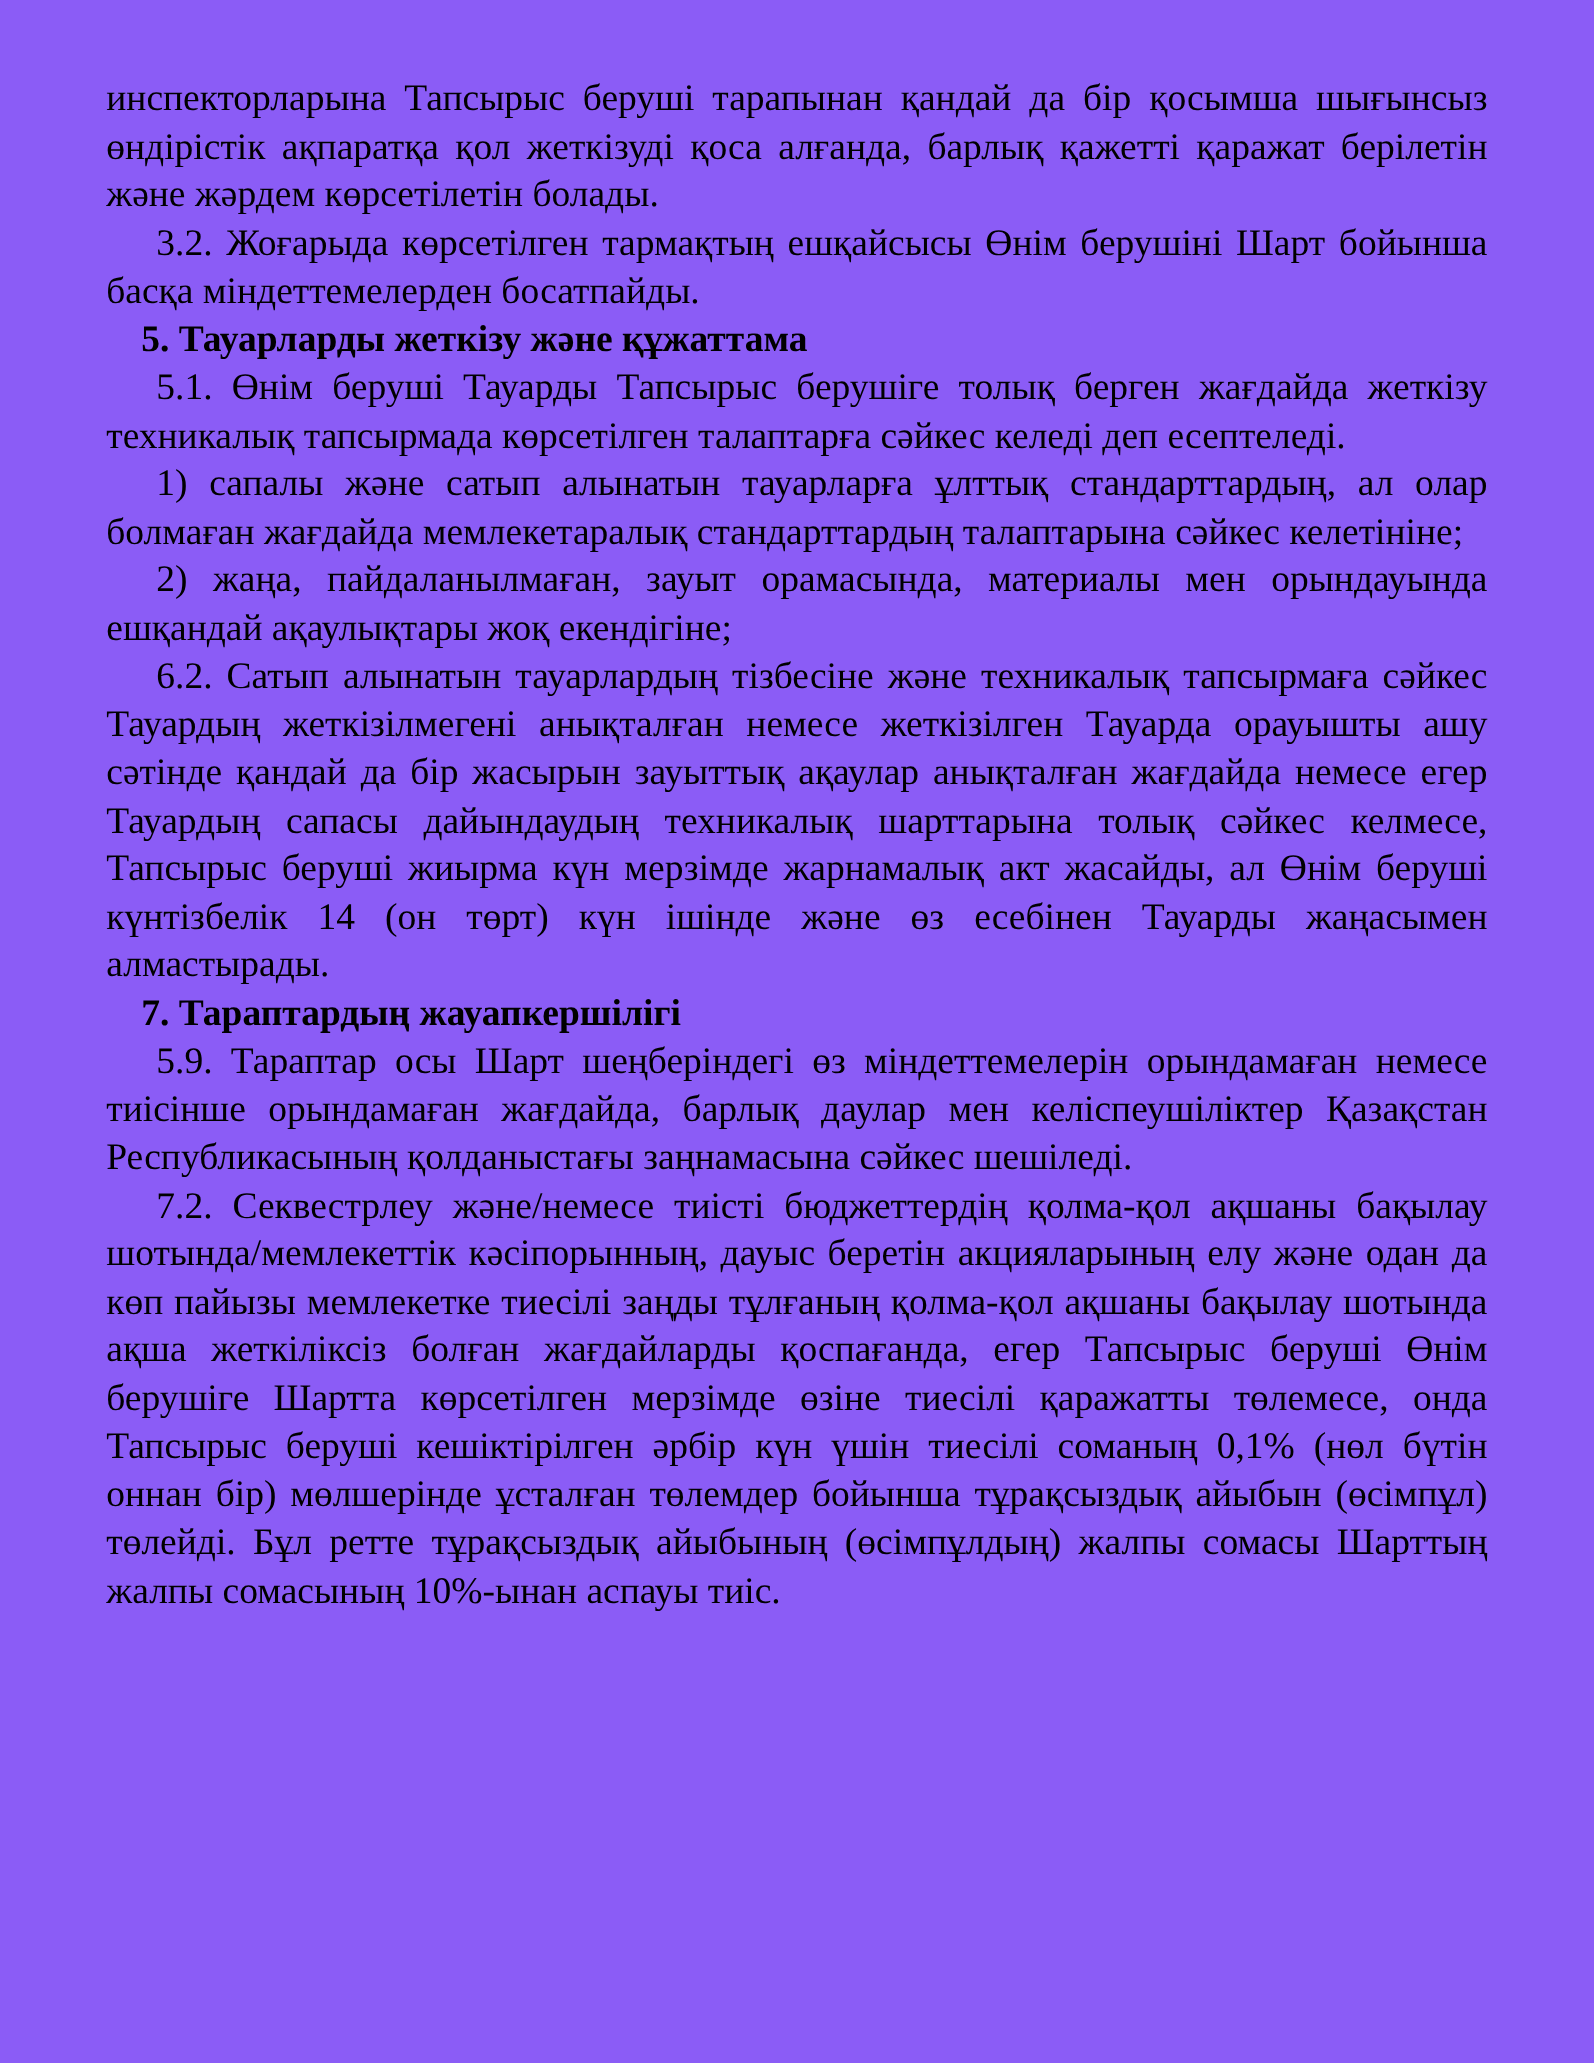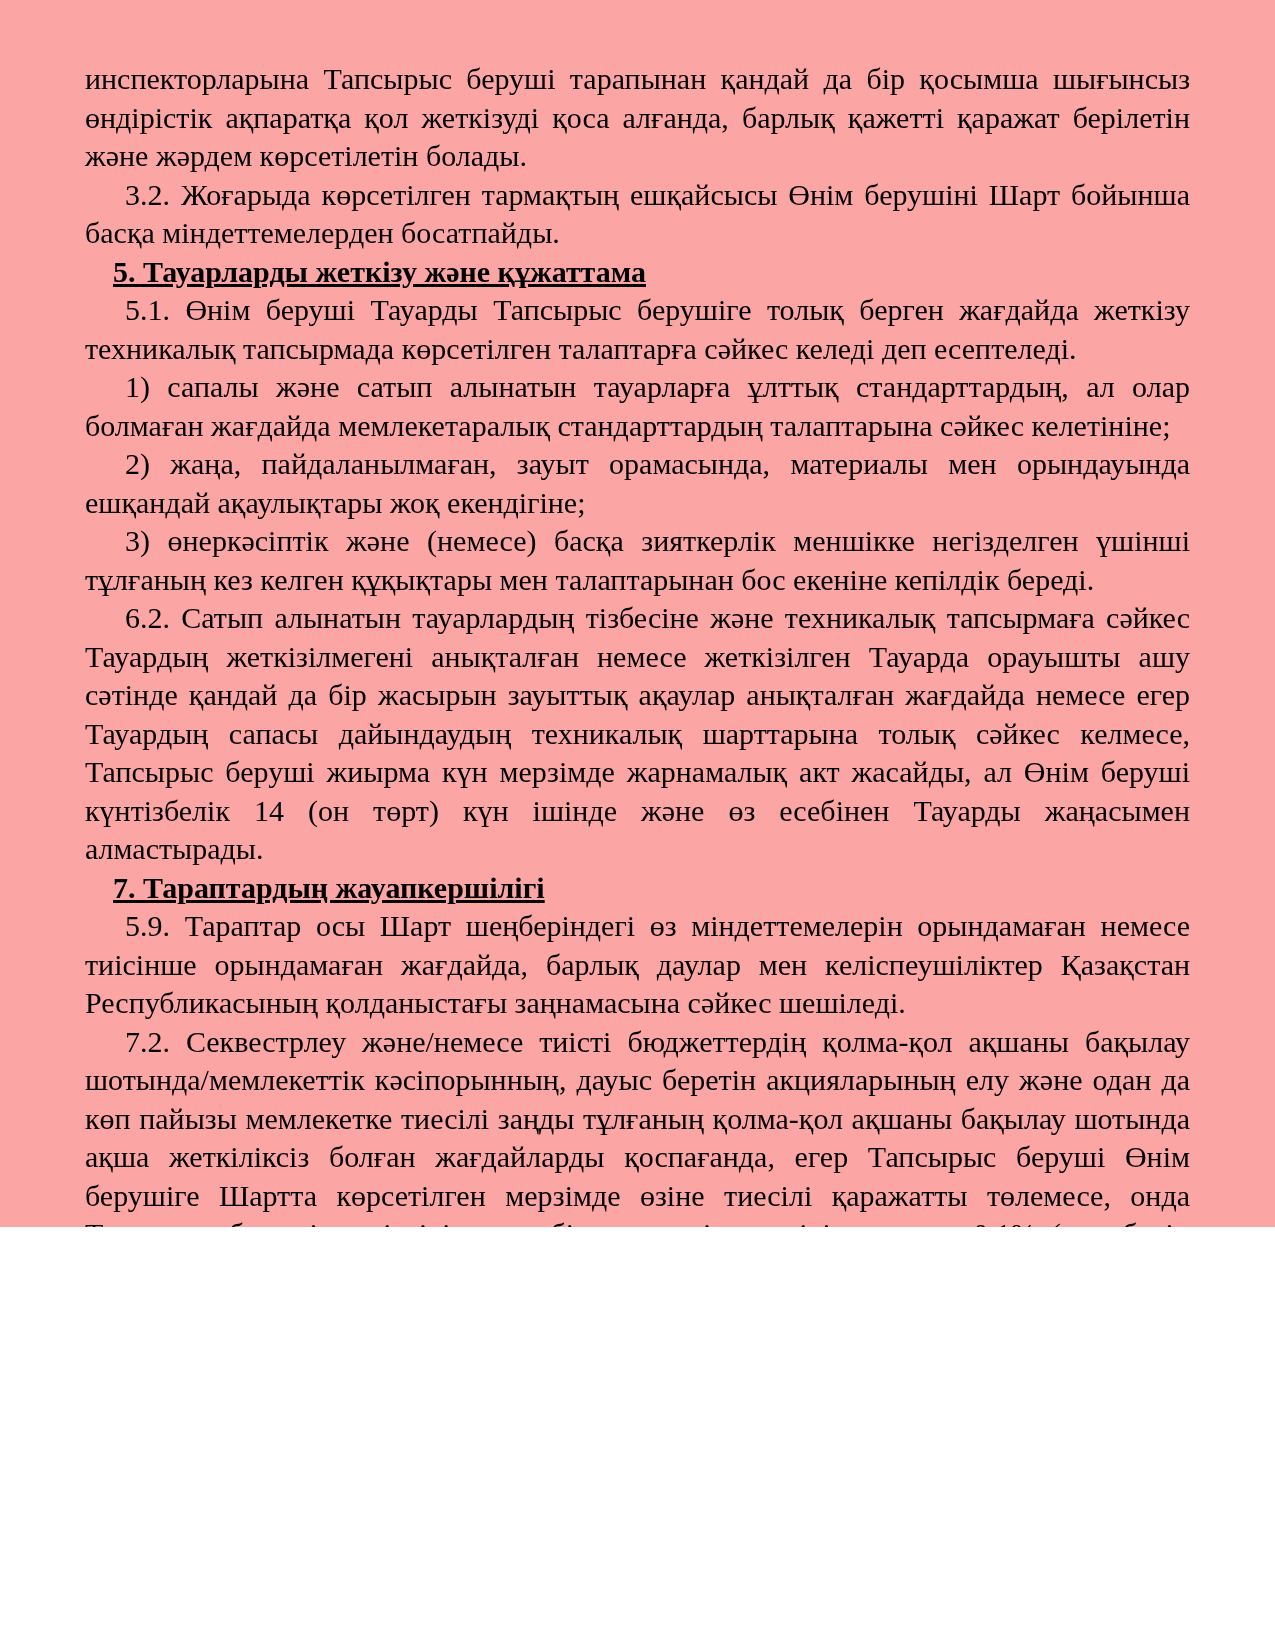--- a/index.html
+++ b/index.html
@@ -3,22 +3,22 @@
 <meta charset="utf-8">
 <style>
   html, body {
     margin: 0;
     padding: 0;
     background: #ffffff;
   }
   .page {
     position: relative;
     width: 1275px;
-    height: 1227px;
-    background: #fca5a5;
+    height: 1650px;
+    background: #8b5cf6;
     box-sizing: border-box;
     padding: 60px 85px 0 85px;
     overflow: hidden;
   }
   .doc {
     width: 1105px;
   }
   .doc p {
     margin: 0;
     padding: 0;
@@ -28,33 +28,31 @@
     color: #000000;
     text-align: justify;
   }
   .doc p.indent {
     text-indent: 40px;
   }
   .doc p.heading {
     font-weight: bold;
     text-align: left;
     text-indent: 28px;
-    text-decoration: underline;
   }
 </style>
 </head>
 <body>
 
 <div class="page">
   <div class="doc" id="doc">
       <p class="body">инспекторларына Тапсырыс беруші тарапынан қандай да бір қосымша шығынсыз өндірістік ақпаратқа қол жеткізуді қоса алғанда, барлық қажетті қаражат берілетін және жәрдем көрсетілетін болады.</p>
       <p class="body indent">3.2. Жоғарыда көрсетілген тармақтың ешқайсысы Өнім берушіні Шарт бойынша басқа міндеттемелерден босатпайды.</p>
       <p class="heading">5. Тауарларды жеткізу және құжаттама</p>
       <p class="body indent">5.1. Өнім беруші Тауарды Тапсырыс берушіге толық берген жағдайда жеткізу техникалық тапсырмада көрсетілген талаптарға сәйкес келеді деп есептеледі.</p>
       <p class="body indent">1) сапалы және сатып алынатын тауарларға ұлттық стандарттардың, ал олар болмаған жағдайда мемлекетаралық стандарттардың талаптарына сәйкес келетініне;</p>
       <p class="body indent">2) жаңа, пайдаланылмаған, зауыт орамасында, материалы мен орындауында ешқандай ақаулықтары жоқ екендігіне;</p>
-      <p class="body indent">3) өнеркәсіптік және (немесе) басқа зияткерлік меншікке негізделген үшінші тұлғаның кез келген құқықтары мен талаптарынан бос екеніне кепілдік береді.</p>
       <p class="body indent">6.2. Сатып алынатын тауарлардың тізбесіне және техникалық тапсырмаға сәйкес Тауардың жеткізілмегені анықталған немесе жеткізілген Тауарда орауышты ашу сәтінде қандай да бір жасырын зауыттық ақаулар анықталған жағдайда немесе егер Тауардың сапасы дайындаудың техникалық шарттарына толық сәйкес келмесе, Тапсырыс беруші жиырма күн мерзімде жарнамалық акт жасайды, ал Өнім беруші күнтізбелік 14 (он төрт) күн ішінде және өз есебінен Тауарды жаңасымен алмастырады.</p>
       <p class="heading">7. Тараптардың жауапкершілігі</p>
       <p class="body indent">5.9. Тараптар осы Шарт шеңберіндегі өз міндеттемелерін орындамаған немесе тиісінше орындамаған жағдайда, барлық даулар мен келіспеушіліктер Қазақстан Республикасының қолданыстағы заңнамасына сәйкес шешіледі.</p>
       <p class="body indent">7.2. Секвестрлеу және/немесе тиісті бюджеттердің қолма-қол ақшаны бақылау шотында/мемлекеттік кәсіпорынның, дауыс беретін акцияларының елу және одан да көп пайызы мемлекетке тиесілі заңды тұлғаның қолма-қол ақшаны бақылау шотында ақша жеткіліксіз болған жағдайларды қоспағанда, егер Тапсырыс беруші Өнім берушіге Шартта көрсетілген мерзімде өзіне тиесілі қаражатты төлемесе, онда Тапсырыс беруші кешіктірілген әрбір күн үшін тиесілі соманың 0,1% (нөл бүтін оннан бір) мөлшерінде ұсталған төлемдер бойынша тұрақсыздық айыбын (өсімпұл) төлейді. Бұл ретте тұрақсыздық айыбының (өсімпұлдың) жалпы сомасы Шарттың жалпы сомасының 10%-ынан аспауы тиіс.</p>
     </div>
 </div>
 
 </body></html>

